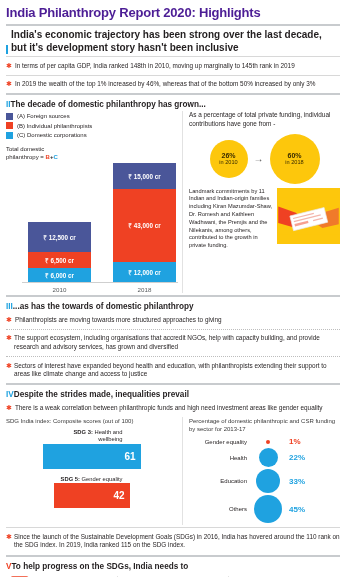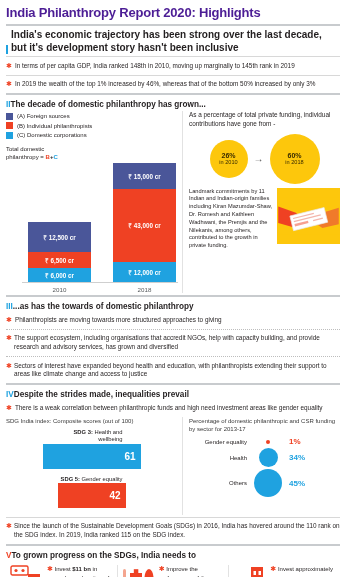--- a/index.html
+++ b/index.html
@@ -258,64 +258,71 @@
         </div>
         <div class="sdg-bar blue" style="width:98px">61</div>
       </div>
 
 
       <div class="sdg-row">
         <div class="sdg-lab">
           <b>SDG 5:</b>
           <span>Gender equality</span>
         </div>
-        <div class="sdg-bar red" style="width:68px">42</div>
+        <div class="sdg-bar red" style="width:76px">42</div>
       </div>
     </div>
 
     <div class="sec4-right">
       <div class="sub-cap">Percentage of domestic philanthropic and CSR funding by sector for 2013-17</div>
 
       <div class="bub-row">
         <div class="bub-lab">Gender equality</div>
         <div class="bub-hold">
           <span class="bub red" style="width:4px;height:4px"></span>
         </div>
         <div class="bub-val red">1%</div>
       </div>
 
       <div class="bub-row">
         <div class="bub-lab">Health</div>
         <div class="bub-hold">
           <span class="bub blue" style="width:19px;height:19px"></span>
         </div>
-        <div class="bub-val blue">34%</div>
-      </div>
-
+        <div class="bub-val blue">22%</div>
+      </div>
+
+      <div class="bub-row">
+        <div class="bub-lab">Education</div>
+        <div class="bub-hold">
+          <span class="bub blue" style="width:24px;height:24px"></span>
+        </div>
+        <div class="bub-val blue">33%</div>
+      </div>
 
       <div class="bub-row">
         <div class="bub-lab">Others</div>
         <div class="bub-hold">
           <span class="bub blue" style="width:28px;height:28px"></span>
         </div>
         <div class="bub-val blue">45%</div>
       </div>
     </div>
   </div>
 
   <div class="rule-thin"></div>
   <div class="bullet-row">
     <span class="ast">✱</span>
     <span>Since the launch of the Sustainable Development Goals (SDGs) in 2016, India has hovered around the 110 rank on the SDG index. In 2019, India ranked 115 on the SDG index.</span>
   </div>
   <div class="rule-thick"></div>
 
   <div class="sec-head">
     <span class="numeral red">V</span>
-    <span>To grown progress on the SDGs, India needs to</span>
+    <span>To help progress on the SDGs, India needs to</span>
   </div>
 
   <div class="v-cards">
 
     <div class="v-card">
       <div class="v-icon">
         <svg viewBox="0 0 34 42" width="34" height="42">
           <rect x="1" y="1" width="17" height="9" rx="1.5" fill="#fff" stroke="#ef4123" stroke-width="1.4"></rect>
           <circle cx="6" cy="5.5" r="1.6" fill="#ef4123"></circle>
             <circle cx="13" cy="5.5" r="1.6" fill="#ef4123"></circle>

